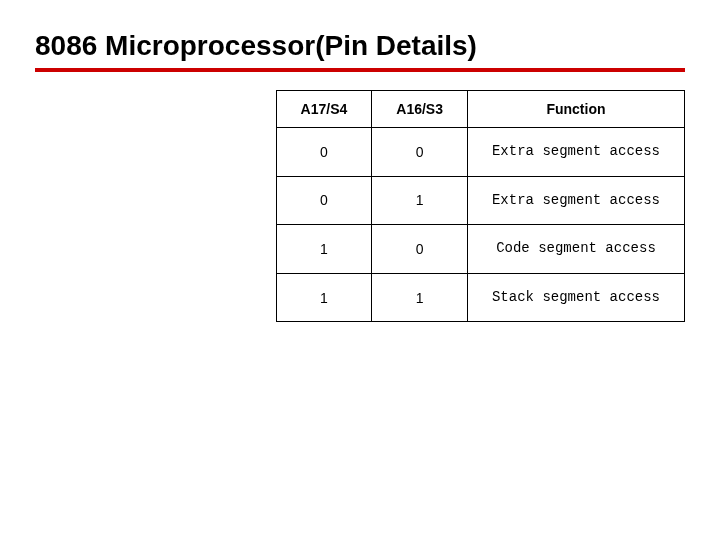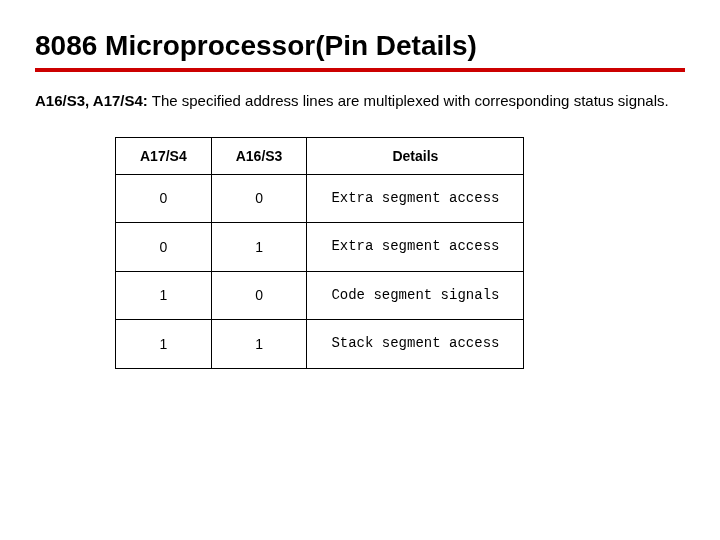--- a/index.html
+++ b/index.html
@@ -42,21 +42,21 @@
       margin-bottom: 24px;
       line-height: 1.5;
     }
 
     .description strong {
       font-weight: bold;
     }
 
     .table-wrapper {
       display: flex;
-      justify-content: flex-start;
+      justify-content: flex-end;
       padding-left: 80px;
     }
 
     table {
       border-collapse: collapse;
       min-width: 380px;
     }
 
     th {
       border: 1px solid #000000;
@@ -83,48 +83,45 @@
   </style>
 </head>
 <body>
 
 <div class="page-container">
 
   <h1 class="page-title">8086 Microprocessor(Pin Details)</h1>
 
   <div class="red-divider"></div>
 
-  <p class="description">
-    <strong>A16/S3, A17/S4:</strong><span> The specified address lines are multiplexed with corresponding status signals.</span>
-  </p>
 
   <div class="table-wrapper">
     <table>
       <thead>
         <tr>
           <th>A17/S4</th>
           <th>A16/S3</th>
-          <th>Details</th>
+          <th>Function</th>
         </tr>
       </thead>
       <tbody>
         <tr>
           <td>0</td>
           <td>0</td>
           <td class="function-cell">Extra segment access</td>
         </tr>
         <tr>
           <td>0</td>
           <td>1</td>
           <td class="function-cell">Extra segment access</td>
         </tr>
         <tr>
           <td>1</td>
           <td>0</td>
-          <td class="function-cell">Code segment signals</td>
+          <td class="function-cell">Code segment access</td>
         </tr>
         <tr>
           <td>1</td>
           <td>1</td>
           <td class="function-cell">Stack segment access</td>
         </tr>
       </tbody>
     </table>
   </div>
 

